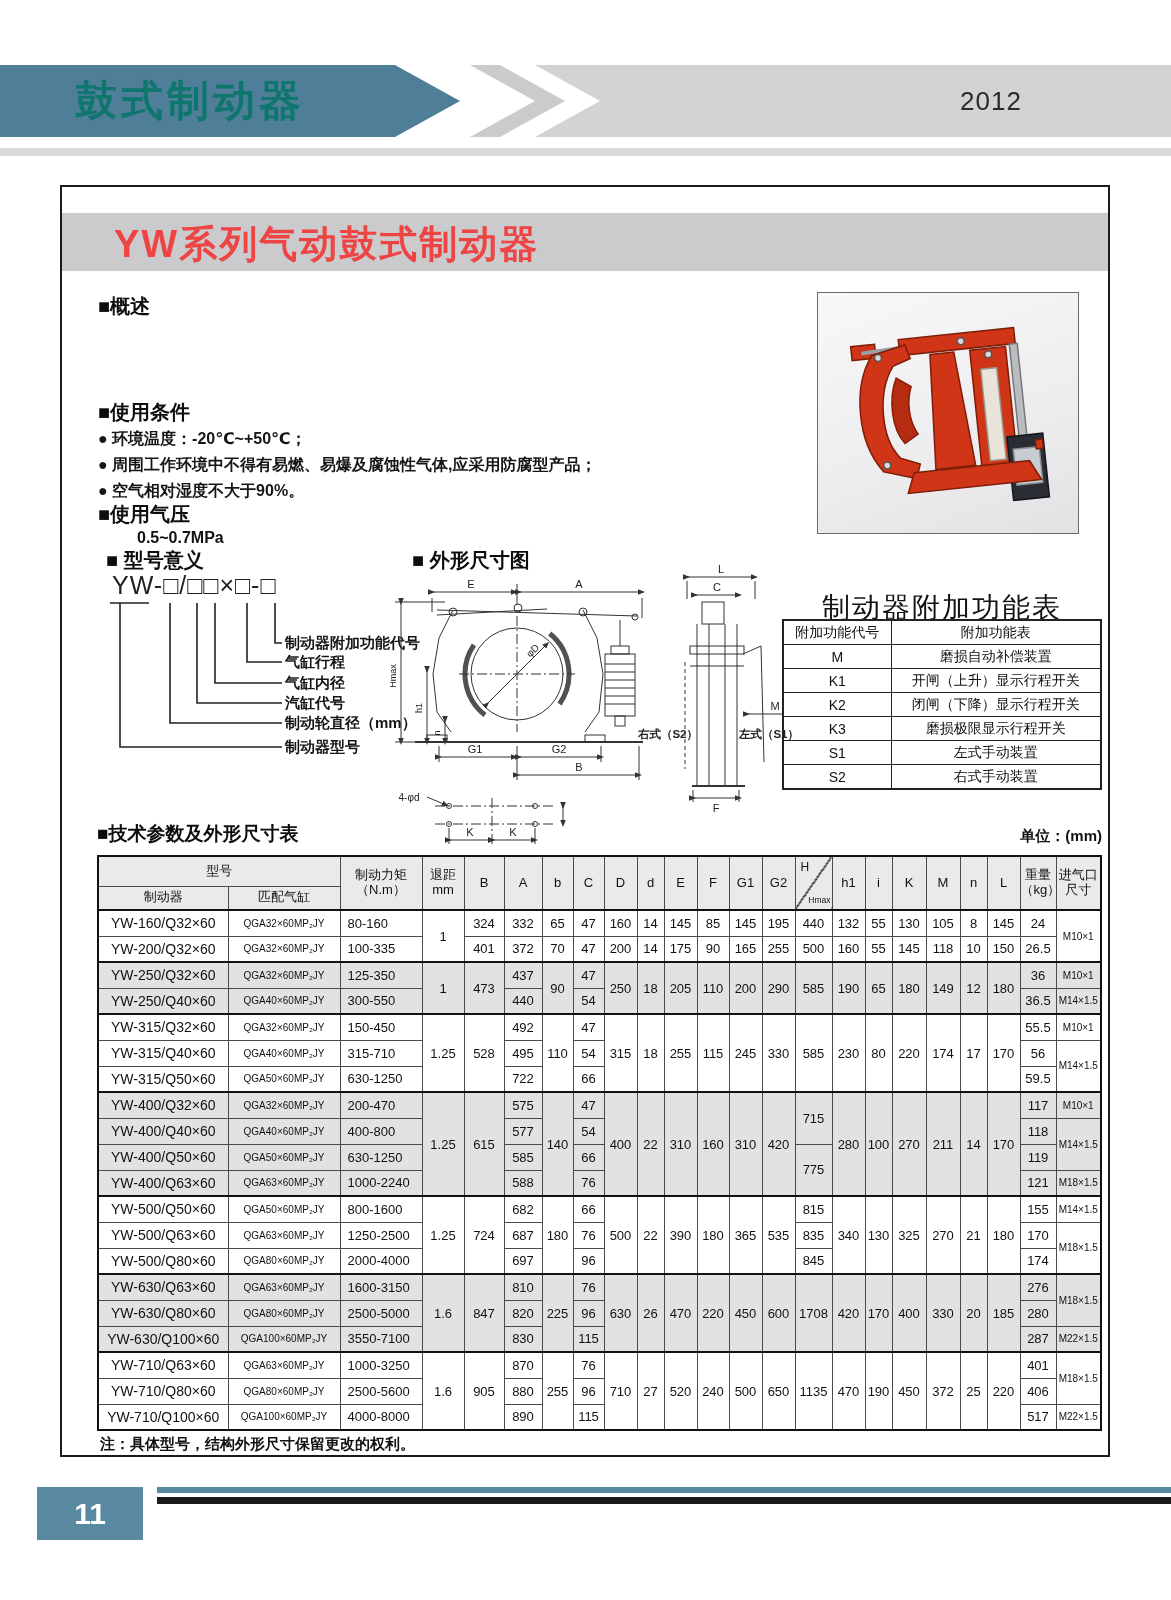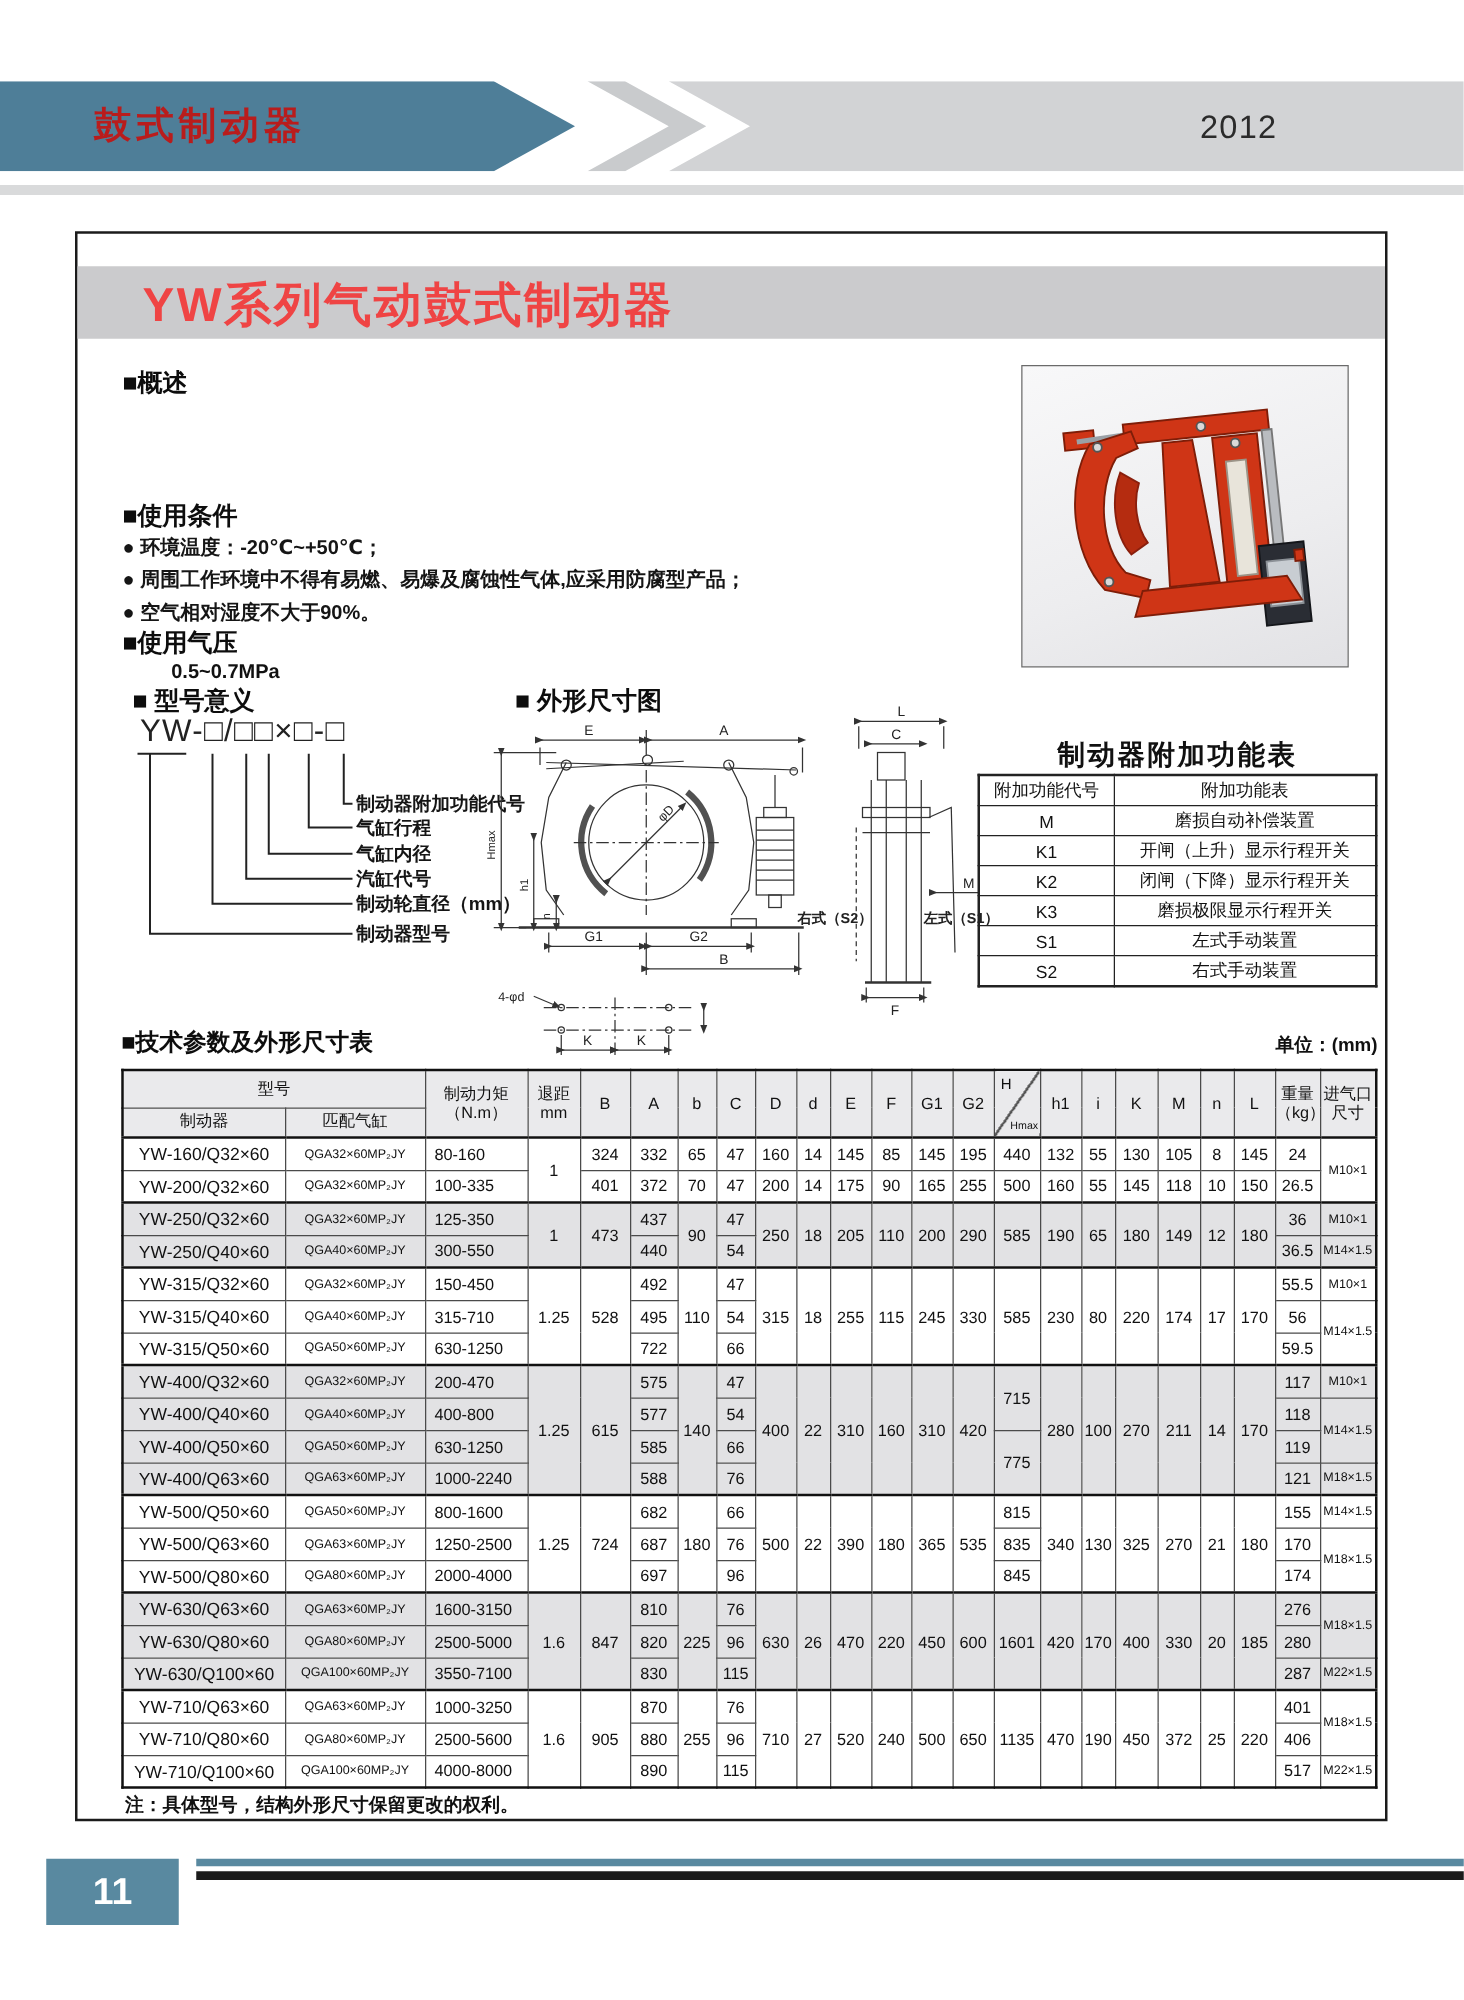--- a/index.html
+++ b/index.html
@@ -6,21 +6,21 @@
   body{
     width:1171px;height:1600px;position:relative;background:#fff;
     font-family:"Liberation Sans","DejaVu Sans",sans-serif;color:#111;
     overflow:hidden;
   }
   .abs{position:absolute;}
 
   
   .banner{left:0;top:65px;width:1171px;height:72px;}
   .banner-title{left:75px;top:78px;width:330px;height:46px;line-height:46px;
-    color:#b91c1c;font-size:30px;font-weight:bold;letter-spacing:4px;}
+    color:#0f766e;font-size:42px;font-weight:bold;letter-spacing:4px;}
   .banner-year{left:960px;top:86px;width:110px;text-align:left;
     font-size:26px;color:#2b2b2b;letter-spacing:1px;}
   .gray-rule{left:0;top:148px;width:1171px;height:8px;background:#d9dadb;}
 
   
   .content-box{left:60px;top:185px;width:1050px;height:1272px;
     border:2px solid #1b1b1b;background:#fff;box-sizing:border-box;}
   .title-band{left:0;top:26px;width:1046px;height:58px;background:#cbcbcd;}
   .page-title{left:52px;top:32px;font-size:38px;font-weight:bold;letter-spacing:2px;color:#ef4444;}
   .h2{font-size:20px;font-weight:bold;color:#0d0d0d;}
@@ -38,21 +38,21 @@
   .outline-heading{left:350px;top:360px;}
   .model-formula{left:50px;top:384px;font-size:25px;letter-spacing:1px;color:#222;}
   .model-label{left:223px;font-size:15px;font-weight:bold;color:#151515;}
 
   
   .product-photo-box{left:755px;top:105px;width:260px;height:240px;border:1px solid #6a6a6a;
     background:linear-gradient(160deg,#f8f8f9 0%,#ededef 60%,#e2e2e5 100%);}
 
   
   .func-title{left:720px;top:402px;width:320px;text-align:center;
-    font-size:22px;font-weight:700;letter-spacing:2px;}
+    font-size:28px;font-weight:400;letter-spacing:2px;}
   table.func{position:absolute;left:720px;top:432px;width:320px;border-collapse:collapse;
     border:2px solid #222;table-layout:fixed;}
   table.func th,table.func td{border:1.5px solid #222;height:23px;text-align:center;
     font-size:14px;font-weight:400;color:#111;padding:0;}
   table.func col.c1{width:108px;}
 
   
   .spec-heading{left:35px;top:634px;font-size:19px;}
   .unit-label{left:880px;top:640px;width:160px;text-align:right;font-size:15px;font-weight:600;}
   table.spec{position:absolute;left:35px;top:668px;width:1005px;border-collapse:collapse;
@@ -591,21 +591,21 @@
           <td rowspan="3">847</td>
           <td>810</td>
           <td rowspan="3">225</td>
           <td>76</td>
           <td rowspan="3">630</td>
           <td rowspan="3">26</td>
           <td rowspan="3">470</td>
           <td rowspan="3">220</td>
           <td rowspan="3">450</td>
           <td rowspan="3">600</td>
-          <td rowspan="3">1601</td>
+          <td rowspan="3">1708</td>
           <td rowspan="3">420</td>
           <td rowspan="3">170</td>
           <td rowspan="3">400</td>
           <td rowspan="3">330</td>
           <td rowspan="3">20</td>
           <td rowspan="3">185</td>
           <td>276</td>
           <td rowspan="2" class="sm">M18×1.5</td>
         </tr>
         <tr class="sh">

